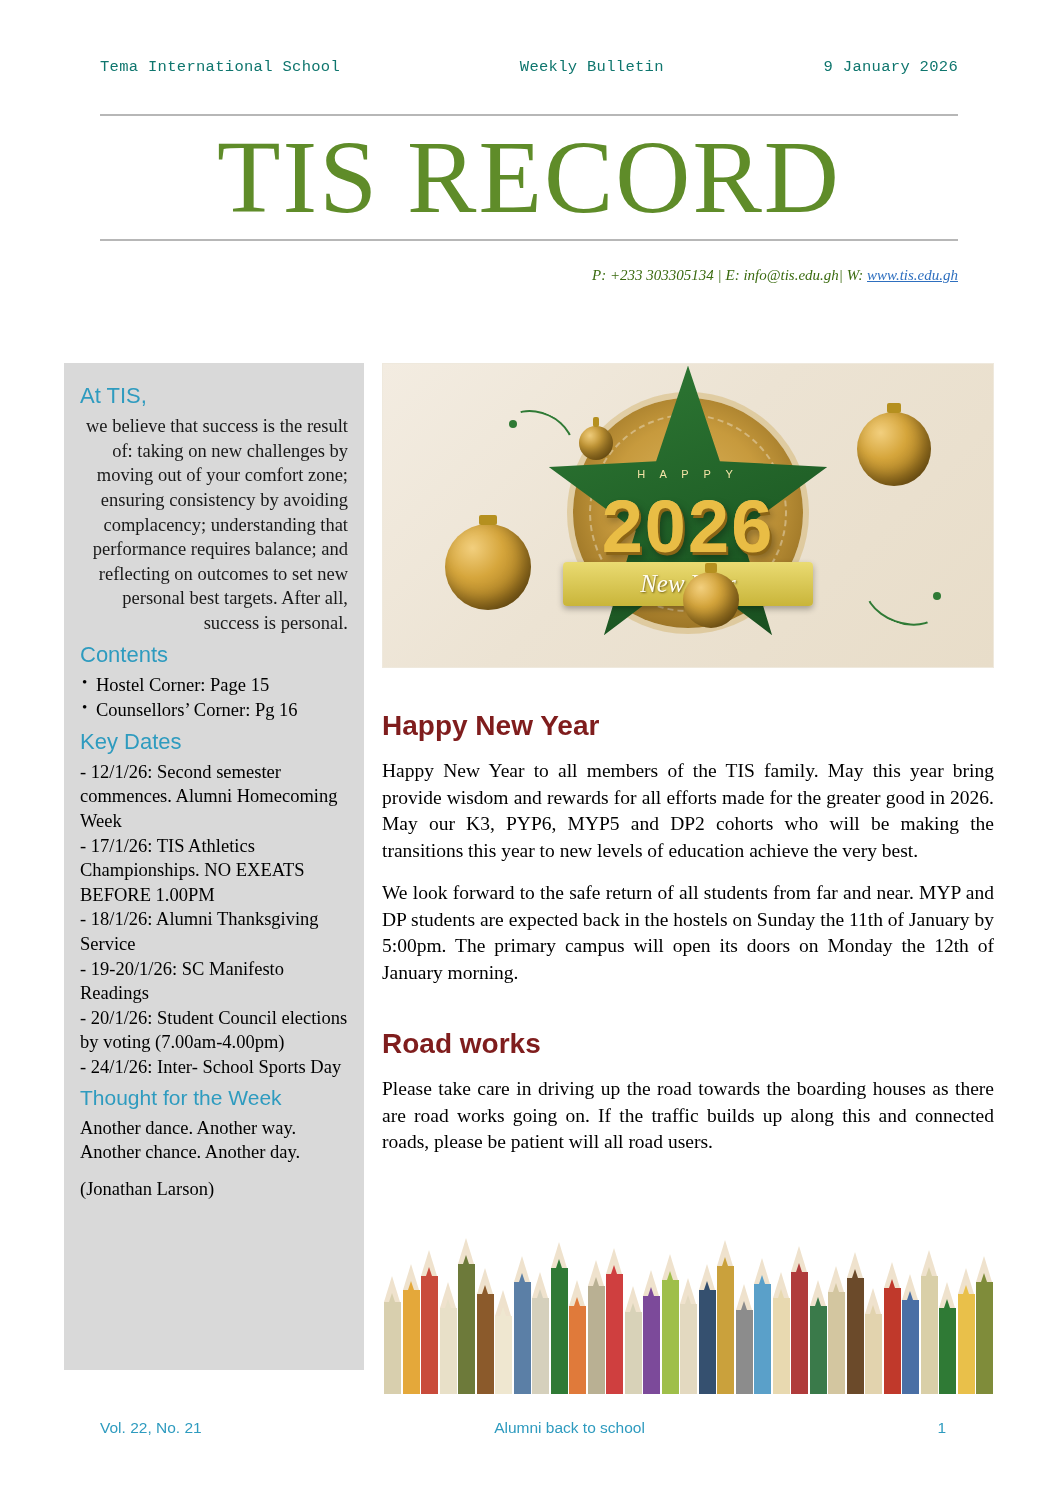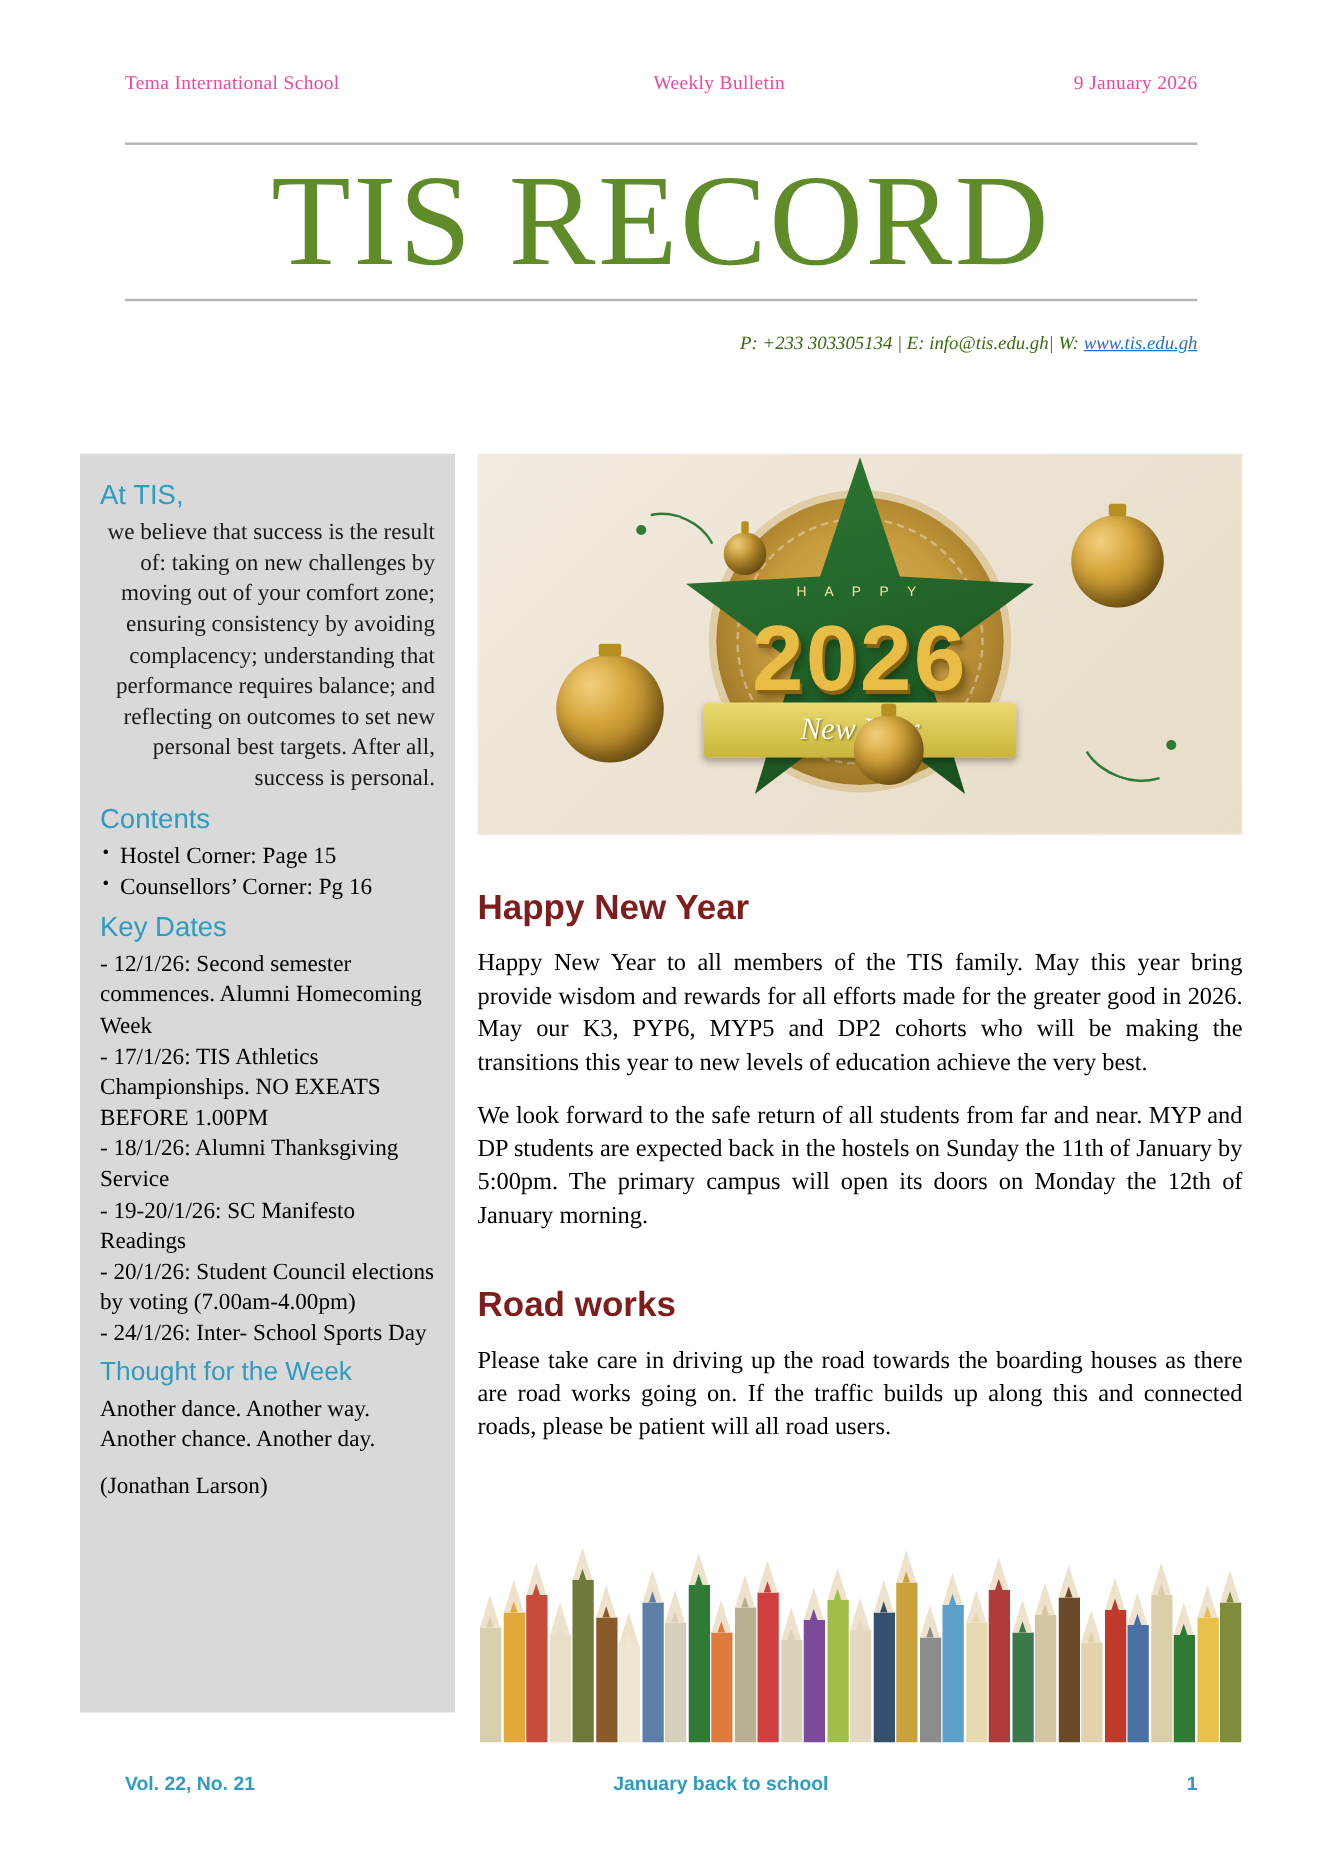--- a/index.html
+++ b/index.html
@@ -28,23 +28,23 @@
   .masthead {
     position: absolute;
     left: 100px;
     right: 100px;
     top: 58px;
   }
   .header-row {
     display: flex;
     justify-content: space-between;
     align-items: baseline;
-    font-family: Liberation Serif, serif;
+    font-family: Liberation Mono, monospace;
     font-size: 15.5px;
-    color: #ec4899;
+    color: #0f766e;
     letter-spacing: 0.3px;
   }
   .header-row .h-left { flex: 0 0 auto; }
   .header-row .h-center { flex: 1 1 auto; text-align: center; margin-left: 20px; }
   .header-row .h-right { flex: 0 0 auto; text-align: right; }
 
   .rule {
     height: 2px;
     background: #b7b7b7;
     margin-top: 38px;
@@ -311,29 +311,28 @@
     height: 0;
     border-left: 11px solid transparent;
     border-right: 11px solid transparent;
     border-bottom: 9px solid #4a3a2a;
   }
 
   
   .footer {
     position: absolute;
     left: 100px;
-    right: 100px;
+    right: 112px;
     bottom: 60px;
     display: flex;
     justify-content: space-between;
     align-items: baseline;
     font-family: "Liberation Sans", sans-serif;
     font-size: 15.5px;
     color: #2e9bbf;
-    font-weight: bold;
   }
   .footer .f-center { flex: 1 1 auto; text-align: center; }
 </style>
 </head>
 <body>
 
 <div class="page">
 
   <div class="masthead">
     <div class="header-row">
@@ -538,17 +537,17 @@
             <div class="wood" style="border-left-width: 8.5px; border-right-width: 8.5px;"></div>
             <div class="tip" style="border-left-width: 3.23px; border-right-width: 3.23px; left: 5.27px; top: -9px; border-bottom-color: rgb(127, 140, 58);"></div>
           </div>
         </div>
 
     </section>
   </div>
 
   <div class="footer">
     <div>Vol. 22, No. 21</div>
-    <div class="f-center">January back to school</div>
+    <div class="f-center">Alumni back to school</div>
     <div>1</div>
   </div>
 
 </div>
 
 </body></html>

